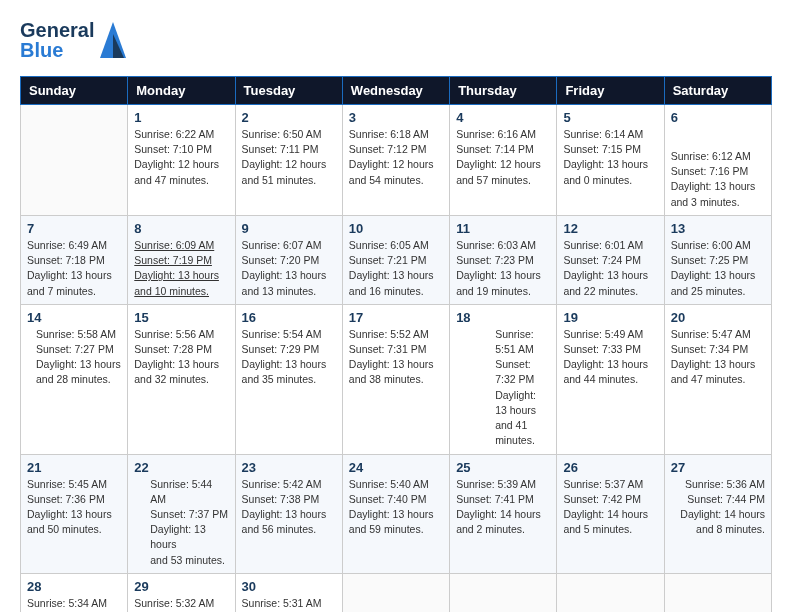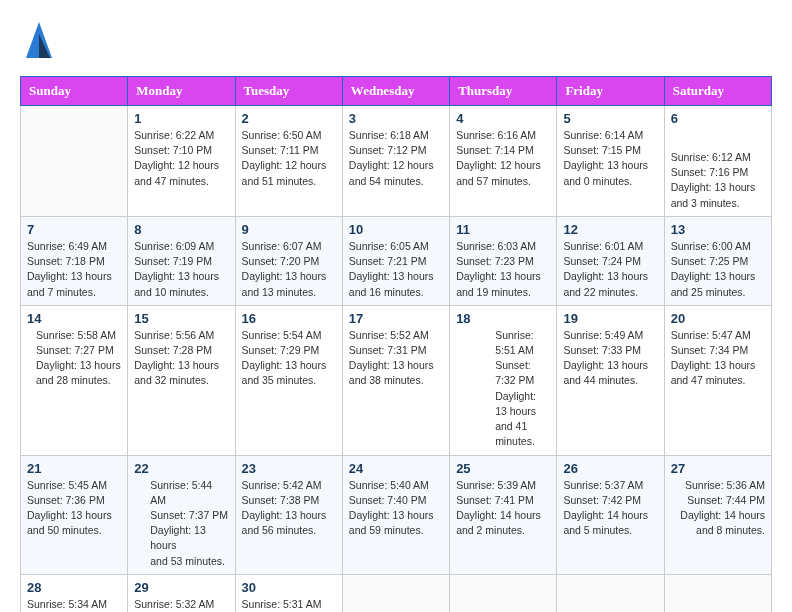--- a/index.html
+++ b/index.html
@@ -32,28 +32,27 @@
     .location {
       font-size: 16px;
       color: #1a3a5c;
     }
     .calendar {
       width: 100%;
       border-collapse: collapse;
       border: 1px solid #ccc;
     }
     .calendar th {
-      background: #d946ef;
+      background: #0f172a;
       color: #fff;
       font-weight: bold;
       font-size: 13px;
       padding: 6px 8px;
       text-align: left;
       border: 1px solid #1a6bc0;
-      font-family: Liberation Serif, serif;
     }
     .calendar td {
       border: 1px solid #ccc;
       vertical-align: top;
       padding: 5px 6px;
       width: 107px;
       min-height: 70px;
       font-size: 11px;
       color: #333;
       background: #fff;
@@ -76,20 +75,24 @@
     .empty-cell {
       background: #fafafa !important;
     }
   </style>
 </head>
 <body>
 
 <div class="header">
   <div class="logo">
   <div style="display:flex;align-items:center;">
+    <div style="display:flex;flex-direction:column;line-height:1;">
+      <span style="font-size:20px;font-weight:bold;color:#1a3a5c;">General</span>
+      <span style="font-size:20px;font-weight:bold;color:#2a7bd4;">Blue</span>
+    </div>
     <svg width="30" height="40" viewBox="0 0 30 40" xmlns="http://www.w3.org/2000/svg" style="margin-left:4px;">
       <polygon points="15,2 28,38 2,38" fill="#2a7bd4"></polygon>
       <polygon points="15,14 26,38 15,38" fill="#1a3a5c"></polygon>
     </svg>
   </div>
 </div>
   <div class="title-section">
     <div class="month-title"></div>
     <div class="location"></div>
   </div>
@@ -156,21 +159,21 @@
       <tr>
         <td>
           <span class="day-number">7</span>
           <div class="day-info" style="white-space: pre-line;">Sunrise: 6:49 AM
 Sunset: 7:18 PM
 Daylight: 13 hours
 and 7 minutes.</div>
         </td>
         <td>
           <span class="day-number">8</span>
-          <div class="day-info" style="white-space: pre-line;">Sunrise: 6:09 AM
+          <div class="day-info" style="white-space: pre-line; text-decoration: underline;">Sunrise: 6:09 AM
 Sunset: 7:19 PM
 Daylight: 13 hours
 and 10 minutes.</div>
         </td>
         <td>
           <span class="day-number">9</span>
           <div class="day-info" style="white-space: pre-line;">Sunrise: 6:07 AM
 Sunset: 7:20 PM
 Daylight: 13 hours
 and 13 minutes.</div>

